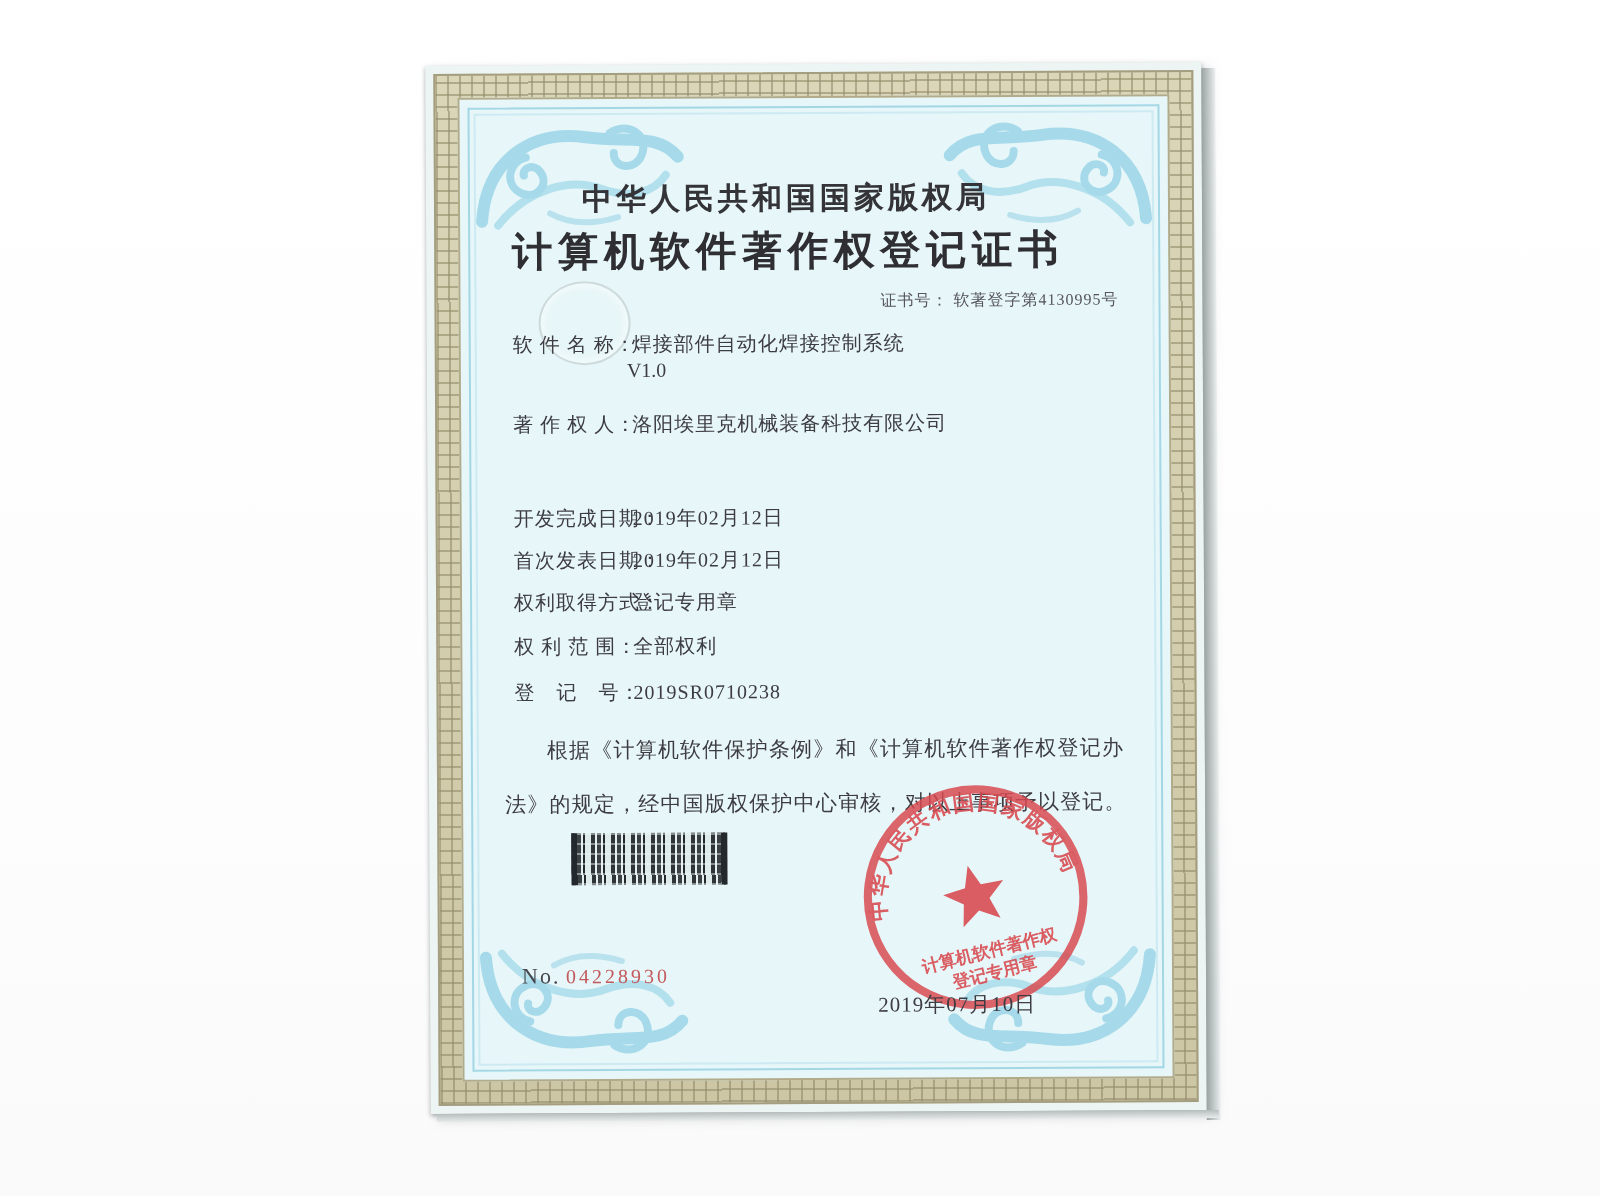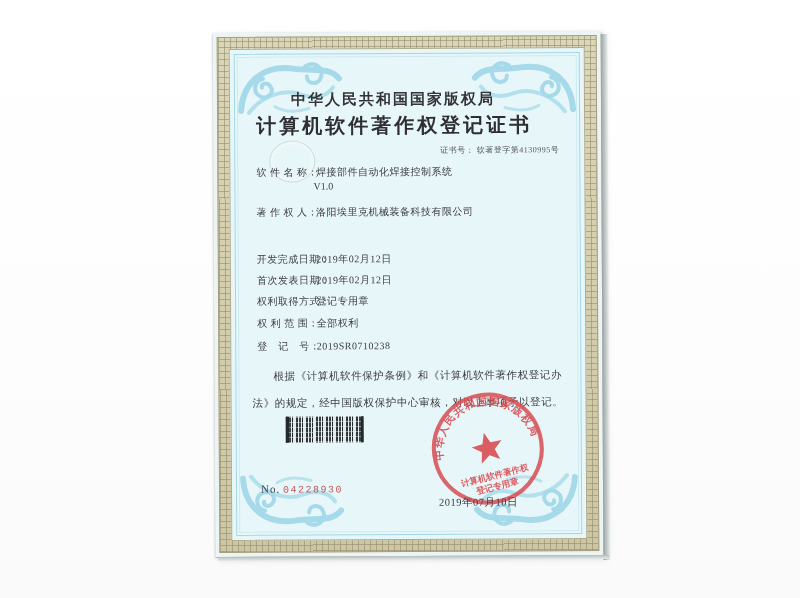--- a/index.html
+++ b/index.html
@@ -95,21 +95,21 @@
     position:absolute;left:212px;top:356px;width:122px;height:122px;
     transform:rotate(-14deg);opacity:.88;
   }
   .issue-date{
     position:absolute;left:224px;top:464px;font-size:10.5px;color:#3c3c42;letter-spacing:.5px;
   }
   .serial{
     position:absolute;left:46px;top:450px;font-size:11px;color:#3c3c42;
   }
   .serial .no-label{color:#46464c;letter-spacing:1px;}
-  .serial .no-value{color:#c2595c;letter-spacing:1.5px;font-family:Liberation Mono, monospace;font-size:10px;}
+  .serial .no-value{color:#c2595c;letter-spacing:1.5px;font-family:Liberation Serif, serif;font-size:10px;}
 </style>
 </head>
 <body>
 
 <div class="photo">
   <div class="page">
     <div class="page-edge-right"></div>
     <div class="page-edge-bottom"></div>
 
     <div class="frame">

